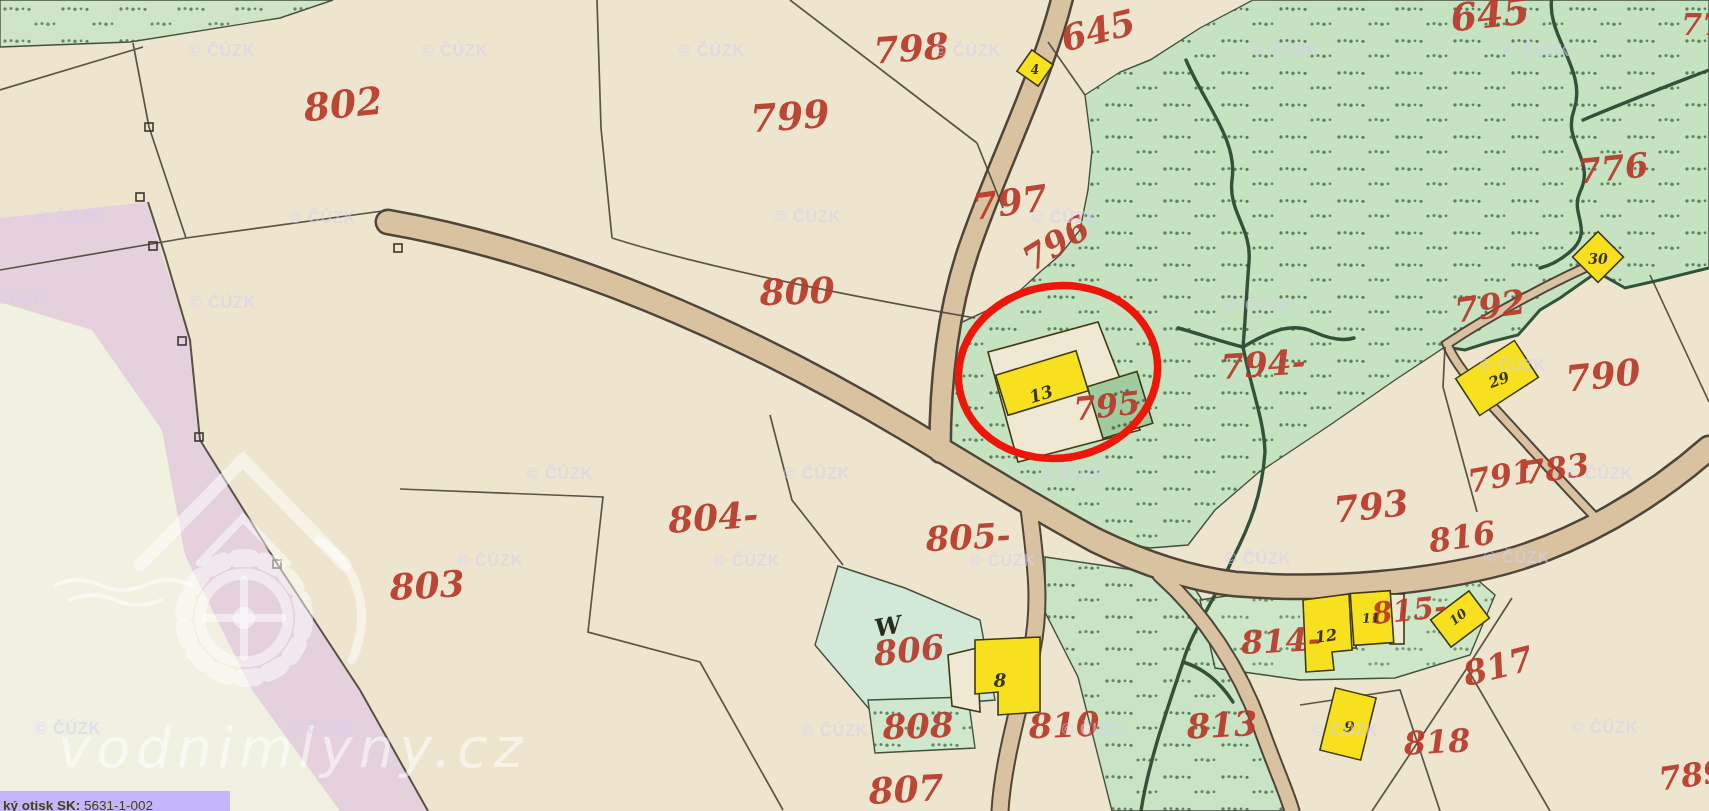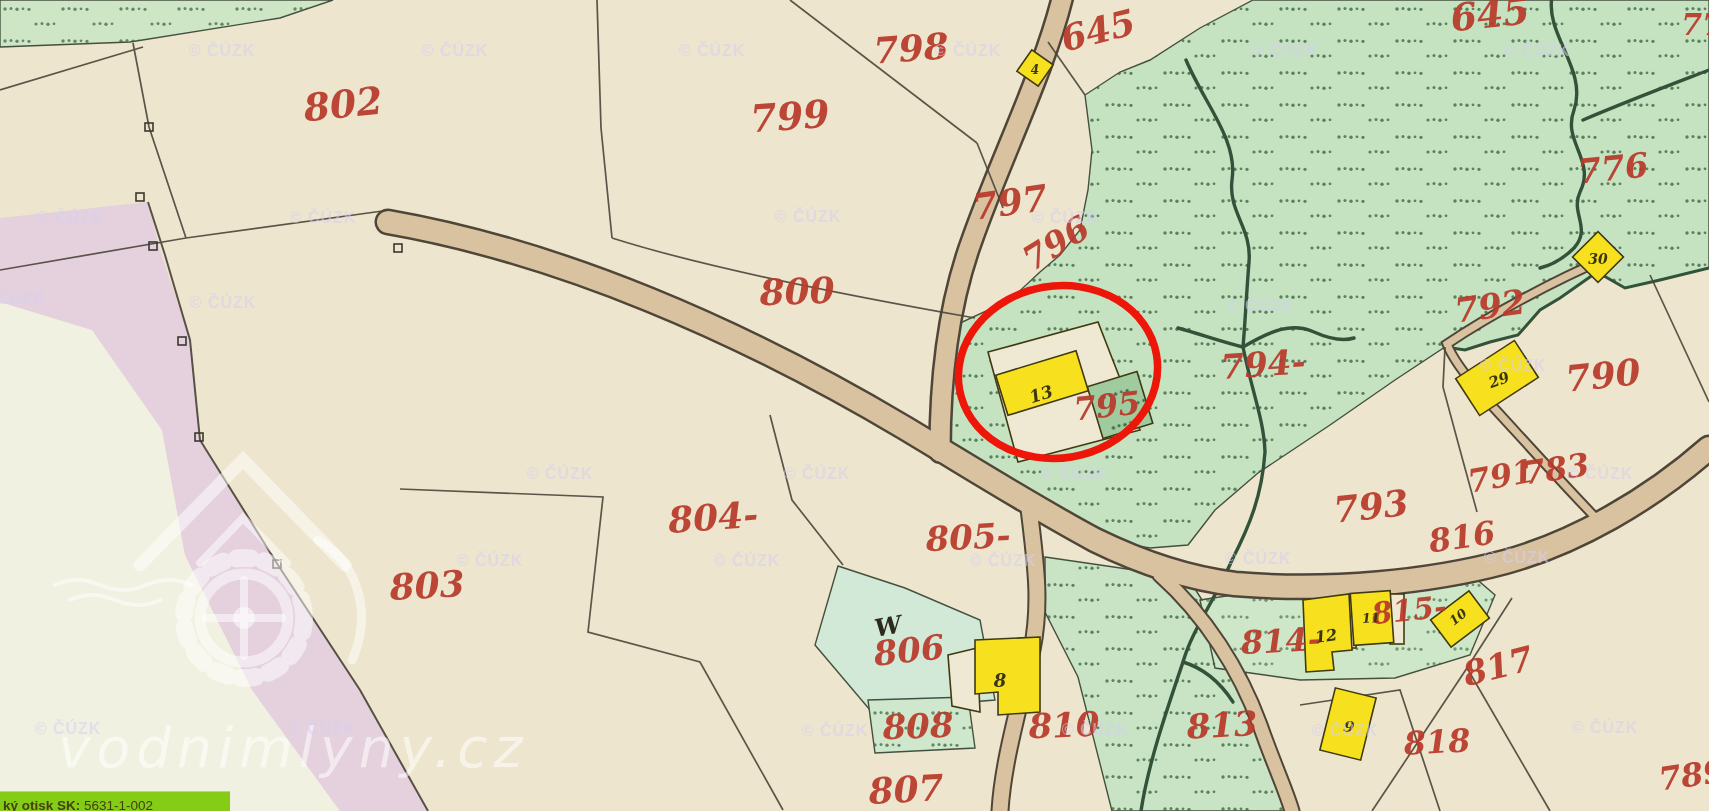--- a/index.html
+++ b/index.html
@@ -7,21 +7,21 @@
          font-family:"Liberation Sans",sans-serif;}
   svg{display:block}
   svg text{dominant-baseline:central;text-anchor:middle;}
   .parcel-lbl{font-family:"DejaVu Serif",serif;font-style:italic;font-weight:600;fill:#b93a2b;opacity:.93;}
   .bldg-lbl{font-family:"DejaVu Serif",serif;font-style:italic;font-weight:700;fill:#3a3513;}
   .sym-lbl{font-family:"DejaVu Serif",serif;font-style:italic;font-weight:700;fill:#2b2a1c;}
   .cuzk{font-family:"Liberation Sans",sans-serif;font-weight:700;font-size:16px;
         fill:rgba(213,208,242,.55);letter-spacing:1px;}
   .site-wm{font-family:"DejaVu Sans",sans-serif;font-style:italic;font-size:55px;
            fill:rgba(255,255,255,.55);letter-spacing:6px;text-anchor:start;}
-  .sheet-tip{position:absolute;left:0;top:791px;width:230px;height:20px;background:#84cc16;
+  .sheet-tip{position:absolute;left:0;top:791px;width:230px;height:20px;background:#c4b5fd;
              border-top:1px solid #d8c874;box-sizing:border-box;padding:6px 4px 0 3px;
              font-size:13.5px;color:#45400f;white-space:nowrap;overflow:hidden;}
   .tip-b{font-weight:700;}
 </style>
 </head>
 <body>
 
 <div class="stage">
 <svg width="1709" height="811" viewBox="0 0 1709 811">
   <defs>

